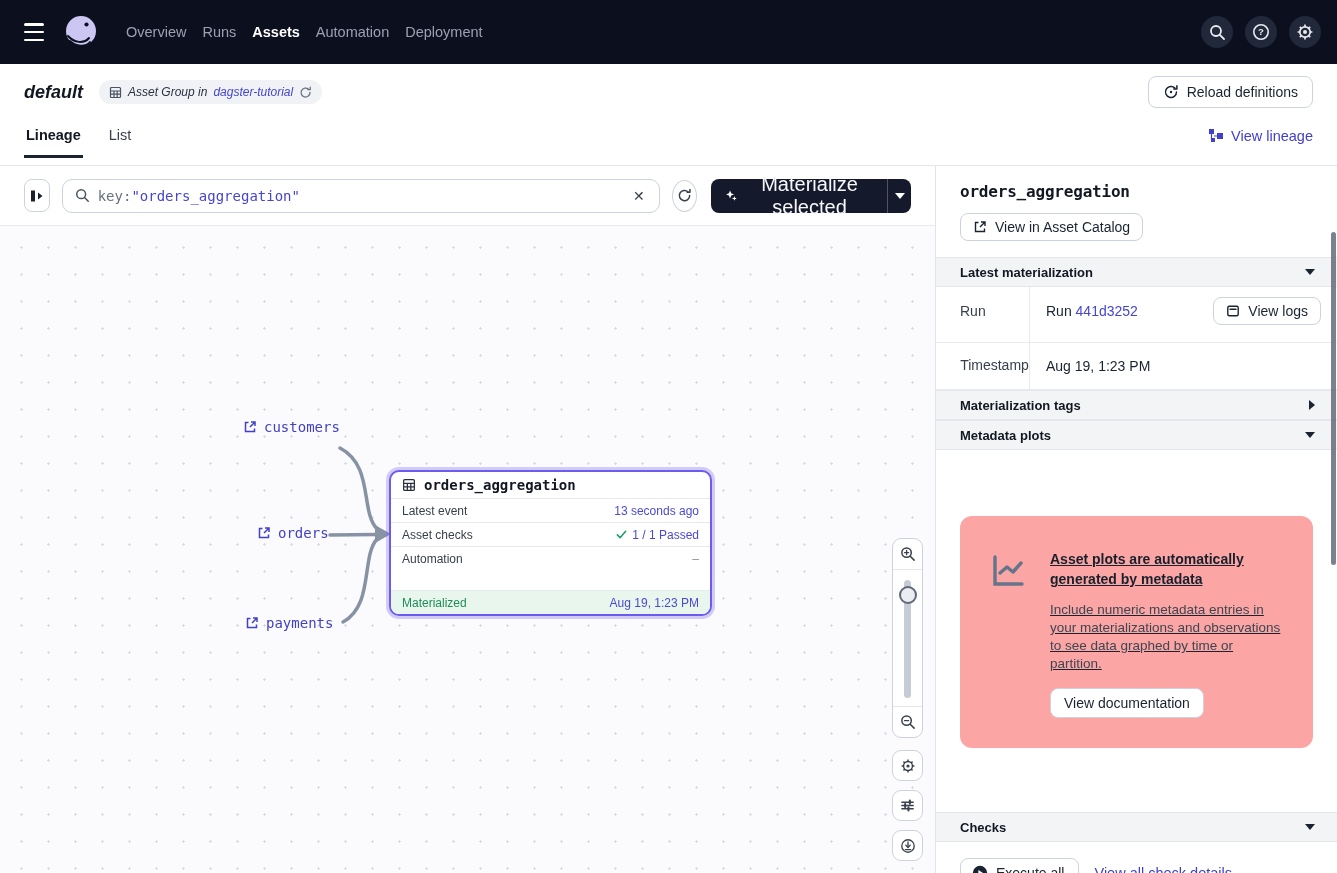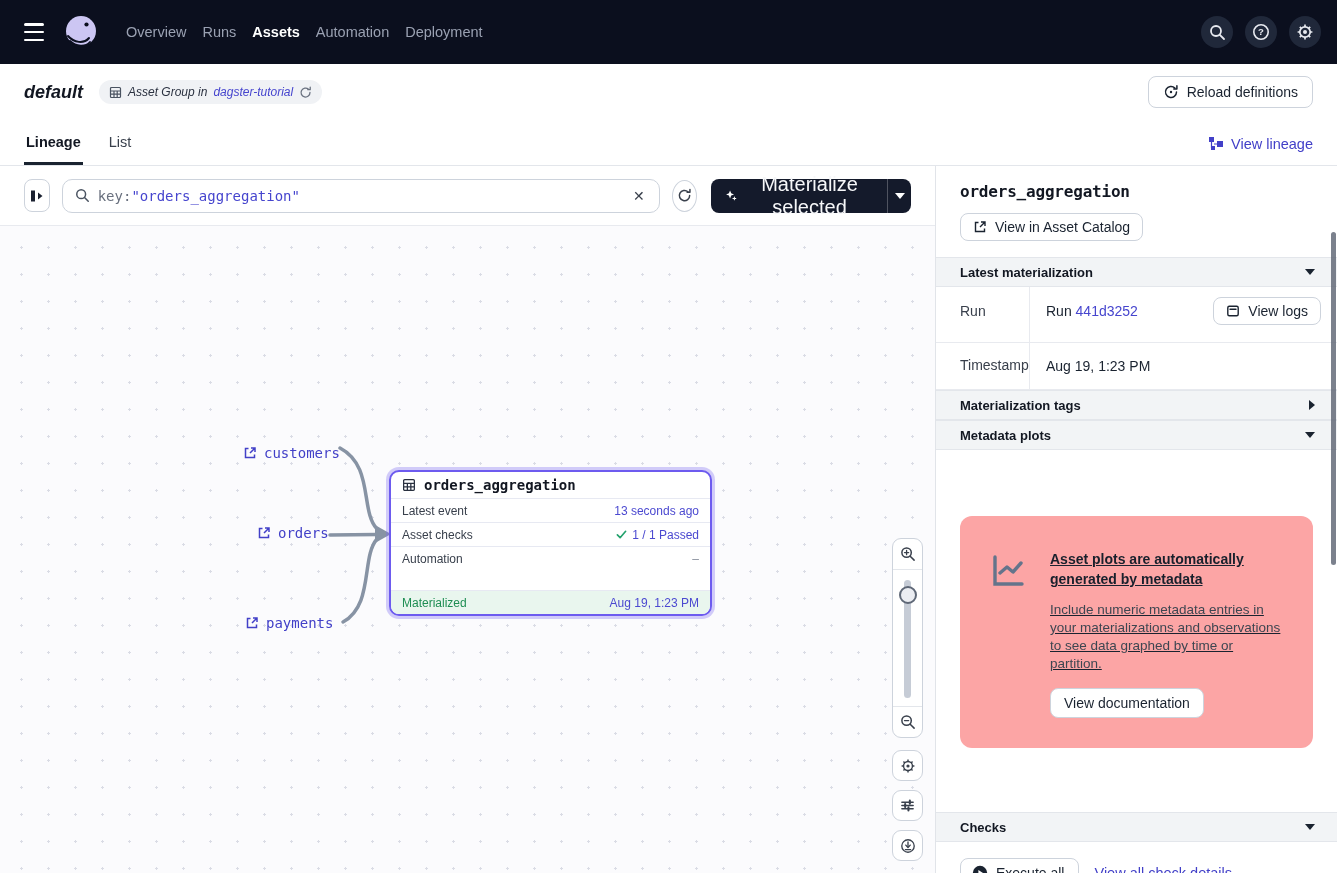--- a/index.html
+++ b/index.html
@@ -20,21 +20,21 @@
 
   
   .page-header { height:56px; display:flex; align-items:center; justify-content:space-between; padding:0 24px; }
   .header-left { display:flex; align-items:center; gap:16px;font-style:italic; }
   .page-title { font-size:18px; font-weight:bold; color:#121722; }
   .group-badge { display:flex; align-items:center; gap:6px; background:#F0F2F5; border-radius:12px; height:24px; padding:0 10px; font-size:12px; color:#2A3140; cursor:pointer; }
   .group-badge a { color:#4645CE; text-decoration:none; }
   .btn { display:inline-flex; align-items:center; gap:8px; background:#fff; border:1px solid #CDD3DC; border-radius:8px; font-size:14px; color:#1A2330; padding:7px 14px; cursor:pointer; font-family:"Liberation Sans", sans-serif; }
 
   
-  .tabs-row { height:46px; display:flex; align-items:flex-end; justify-content:space-between; padding:0 24px; border-bottom:1px solid #E3E6EB; }
+  .tabs-row { height:46px; display:flex; align-items:center; justify-content:space-between; padding:0 24px; border-bottom:1px solid #E3E6EB; }
   .tabs { display:flex; gap:24px; }
   .tab { font-size:14.5px; padding:0 2px 12px; color:#39404C; cursor:pointer; border-bottom:3px solid transparent; }
   .tab.active { font-weight:bold; color:#121722; border-bottom-color:#1A2330; }
   .view-lineage { display:flex; align-items:center; gap:7px; font-size:14.5px; color:#4240C8; text-decoration:none; padding-bottom:13px; cursor:pointer; }
 
   
   .content { display:flex; height:707px; }
   .lineage-pane { flex:1; display:flex; flex-direction:column; min-width:0; }
   .toolbar { height:60px; display:flex; align-items:center; gap:12px; padding:0 24px; border-bottom:1px solid #E8EAEF; background:#fff; }
   .sq-btn { width:33px; height:33px; border:1px solid #CDD3DC; border-radius:8px; background:#fff; display:flex; align-items:center; justify-content:center; cursor:pointer; color:#1A2030; }
@@ -74,21 +74,21 @@
   .panel-head .btn { margin-top:12px; padding:5px 12px; }
   .section-bar { height:30px; background:#F2F4F6; border-top:1px solid #E3E6EB; border-bottom:1px solid #E3E6EB; display:flex; align-items:center; justify-content:space-between; padding:0 22px 0 24px; font-size:13px; font-weight:bold; color:#121722; cursor:pointer; }
   .caret-down { width:0; height:0; border-left:5px solid transparent; border-right:5px solid transparent; border-top:6px solid #1A2330; }
   .caret-right { width:0; height:0; border-top:5px solid transparent; border-bottom:5px solid transparent; border-left:6px solid #1A2330; }
   .kv-row { display:flex; border-bottom:1px solid #E8EAEF; }
   .kv-label { flex:0 0 94px; border-right:1px solid #E8EAEF; padding:16px 0 0 24px; font-size:14px; color:#39404C; }
   .kv-value { flex:1; padding:10px 16px 10px 16px; font-size:14px; color:#1A2330; display:flex; align-items:flex-start; justify-content:space-between; }
   .kv-value .vtext { padding-top:6px; }
   .kv-value a { color:#4645CE; text-decoration:none; cursor:pointer; }
   .kv-row.ts .kv-value { align-items:center; padding-top:0; padding-bottom:0; }
-  .kv-row.ts { height:47px; }
+  .kv-row.ts { height:47px;text-align:center; }
   .kv-row.run { height:56px; }
   .view-logs-btn { padding:5px 12px; }
 
   .plots-card { margin:66px 24px 0; background:#fca5a5; border-radius:12px; padding:33px 26px 30px 28px; display:flex; gap:22px;text-decoration:underline; }
   .card-icon { flex:0 0 40px; color:#64748B; padding-top:2px; }
   .card-title { font-size:14px; font-weight:bold; color:#18202C; line-height:1.45; margin-bottom:11px; }
   .card-body { font-size:13.5px; color:#3E4651; line-height:1.35; }
   .card-text .btn { margin-top:15px; padding:6px 13px; }
 
   .checks-bar { margin-top:64px; }
@@ -237,21 +237,21 @@
       </div>
 
       <div class="canvas">
         <svg class="edges" width="935" height="647" viewBox="0 0 935 647">
           <path d="M340 222 C 374 240, 360 285, 377 303" stroke="#8793A4" stroke-width="3.5" fill="none" stroke-linecap="round"></path>
           <path d="M330 309 L 377 308.5" stroke="#8793A4" stroke-width="3.5" fill="none" stroke-linecap="round"></path>
           <path d="M343 396 C 374 379, 361 331, 377 313" stroke="#8793A4" stroke-width="3.5" fill="none" stroke-linecap="round"></path>
           <polygon points="375,299 391,308 375,317" fill="#8793A4"></polygon>
         </svg>
 
-        <a class="asset-link mono" style="left:243px; top:219px;">
+        <a class="asset-link mono" style="left:243px; top:193px;">
           <svg width="14" height="14" viewBox="0 0 14 14">
               <path d="M5.5 2.5 H2.5 V11.5 H11.5 V8.5" stroke="#4240C8" stroke-width="1.5" fill="none"></path>
               <path d="M8 2 h4 v4 M12 2 L7 7" stroke="#4240C8" stroke-width="1.5" fill="none"></path>
             </svg>
           <span>customers</span>
         </a>
         <a class="asset-link mono" style="left:257px; top:299px;">
           <svg width="14" height="14" viewBox="0 0 14 14">
               <path d="M5.5 2.5 H2.5 V11.5 H11.5 V8.5" stroke="#4240C8" stroke-width="1.5" fill="none"></path>
               <path d="M8 2 h4 v4 M12 2 L7 7" stroke="#4240C8" stroke-width="1.5" fill="none"></path>

